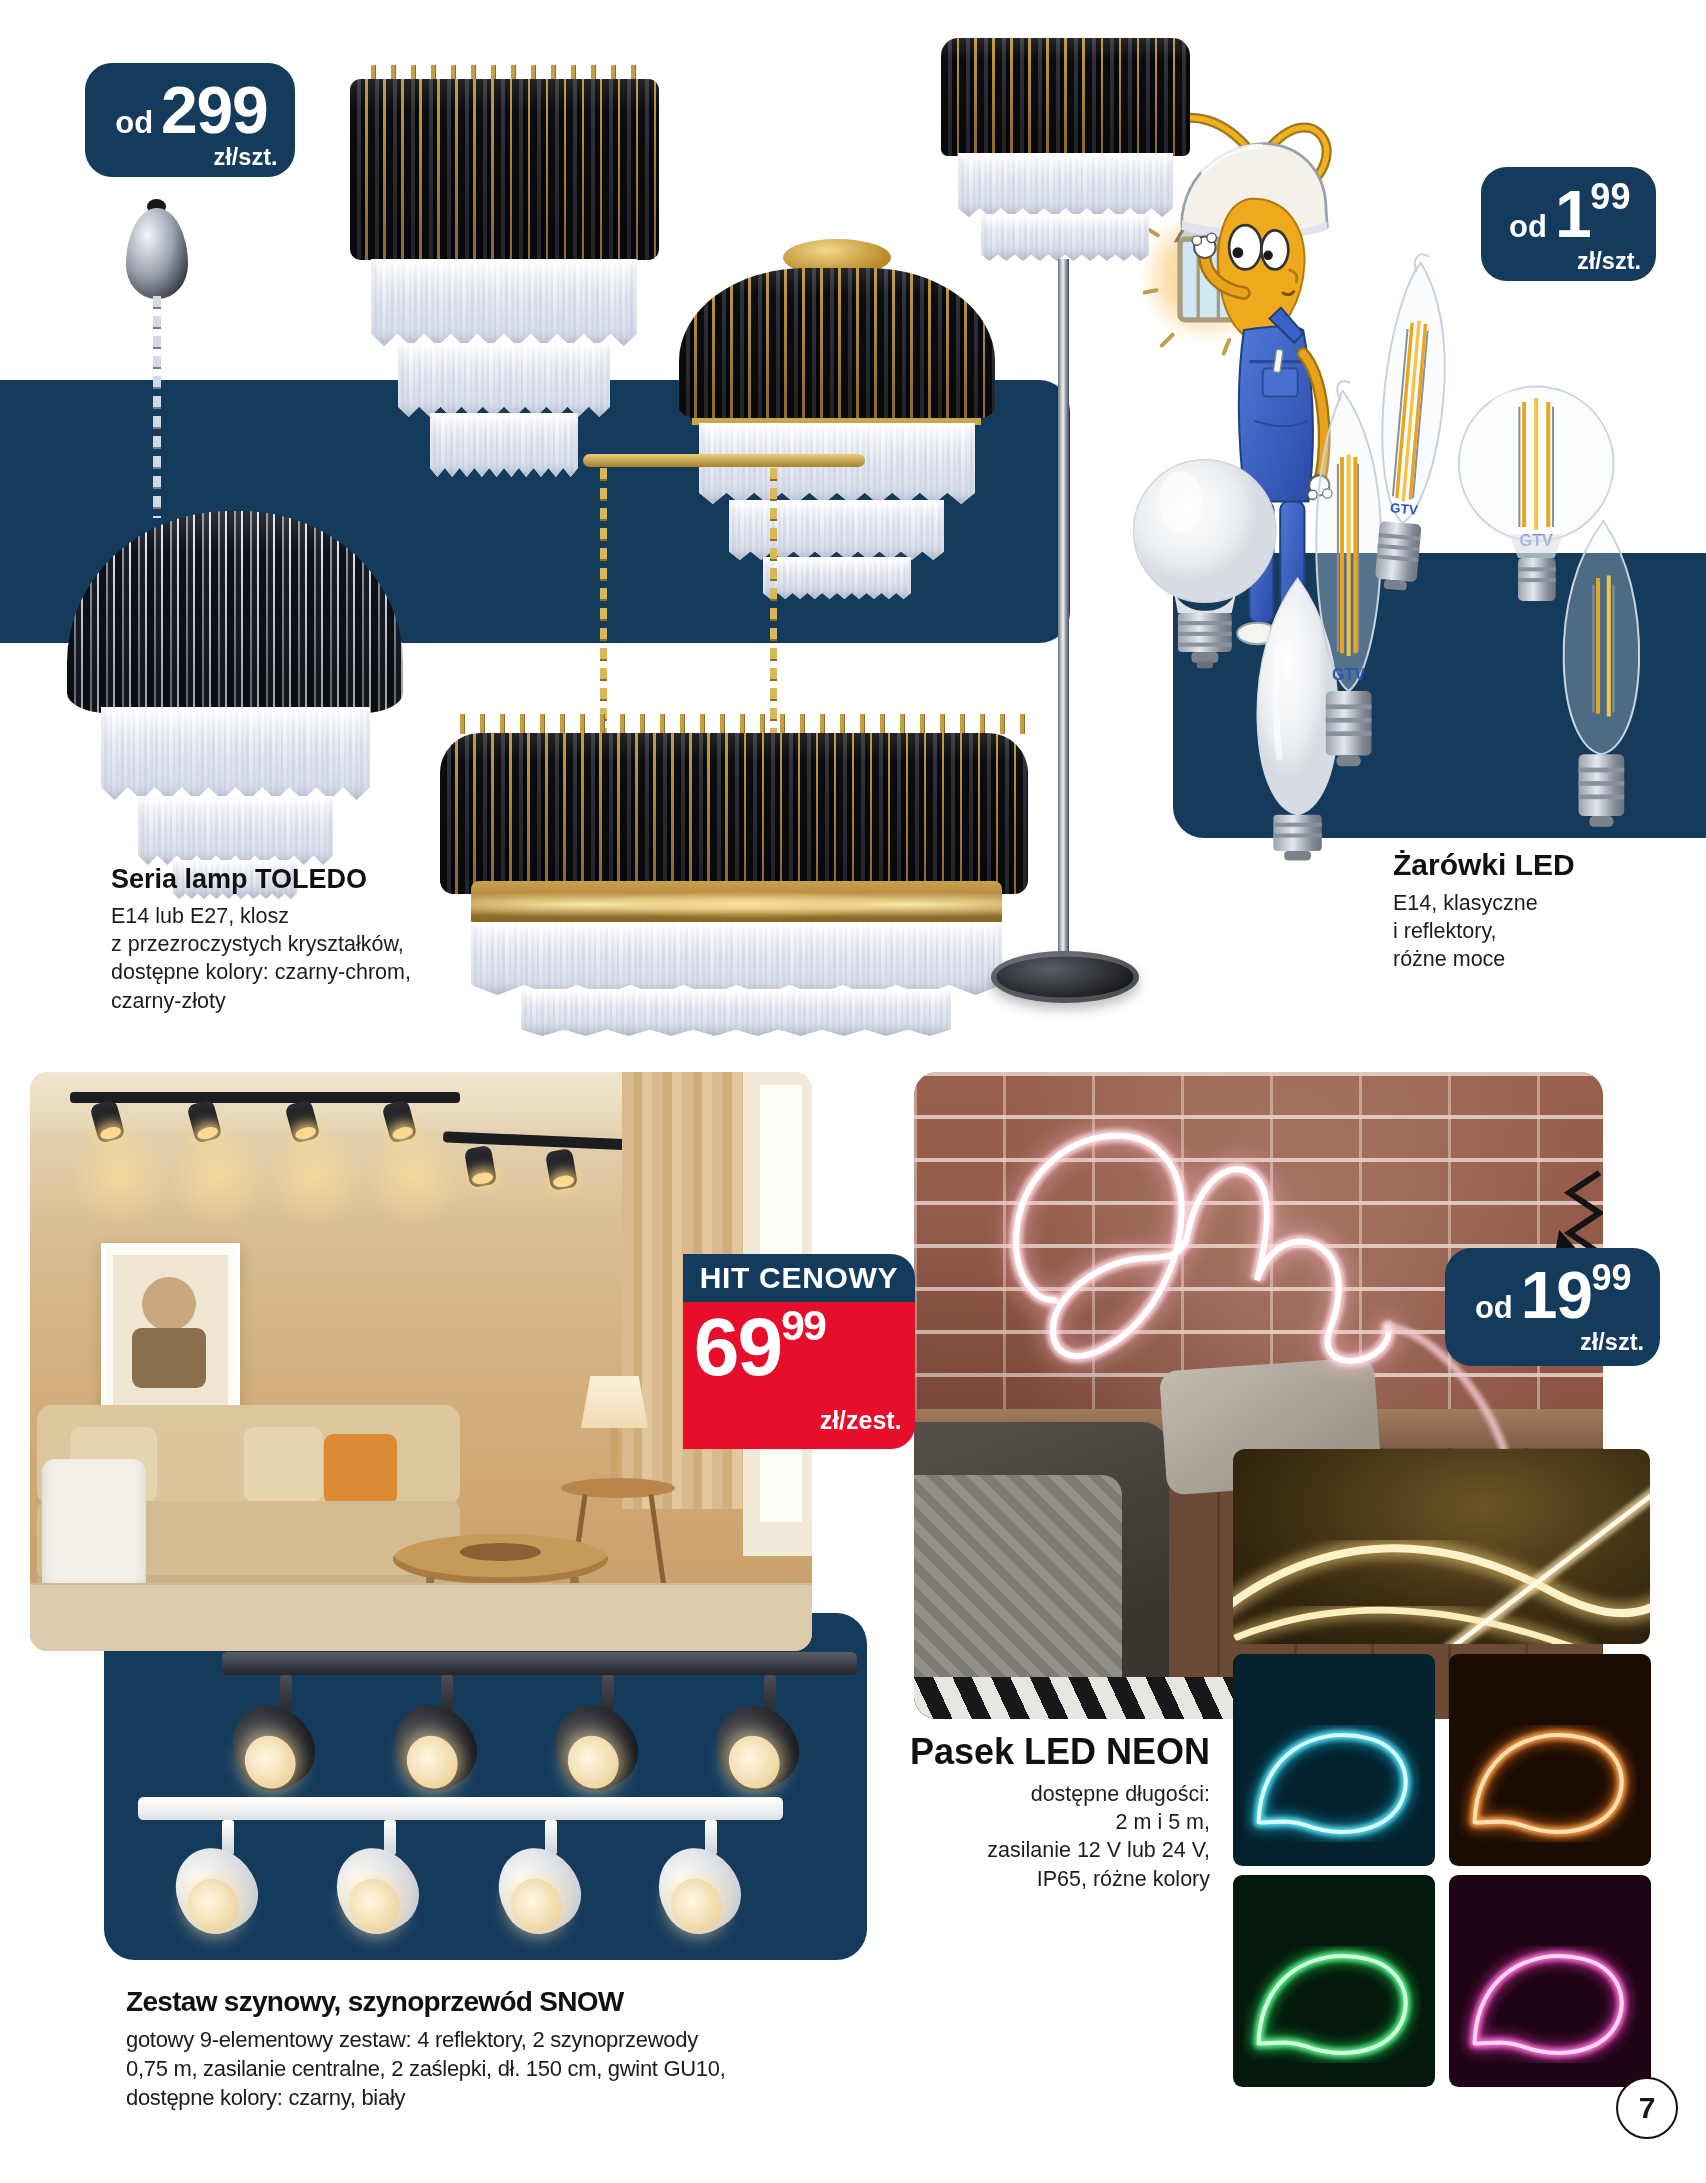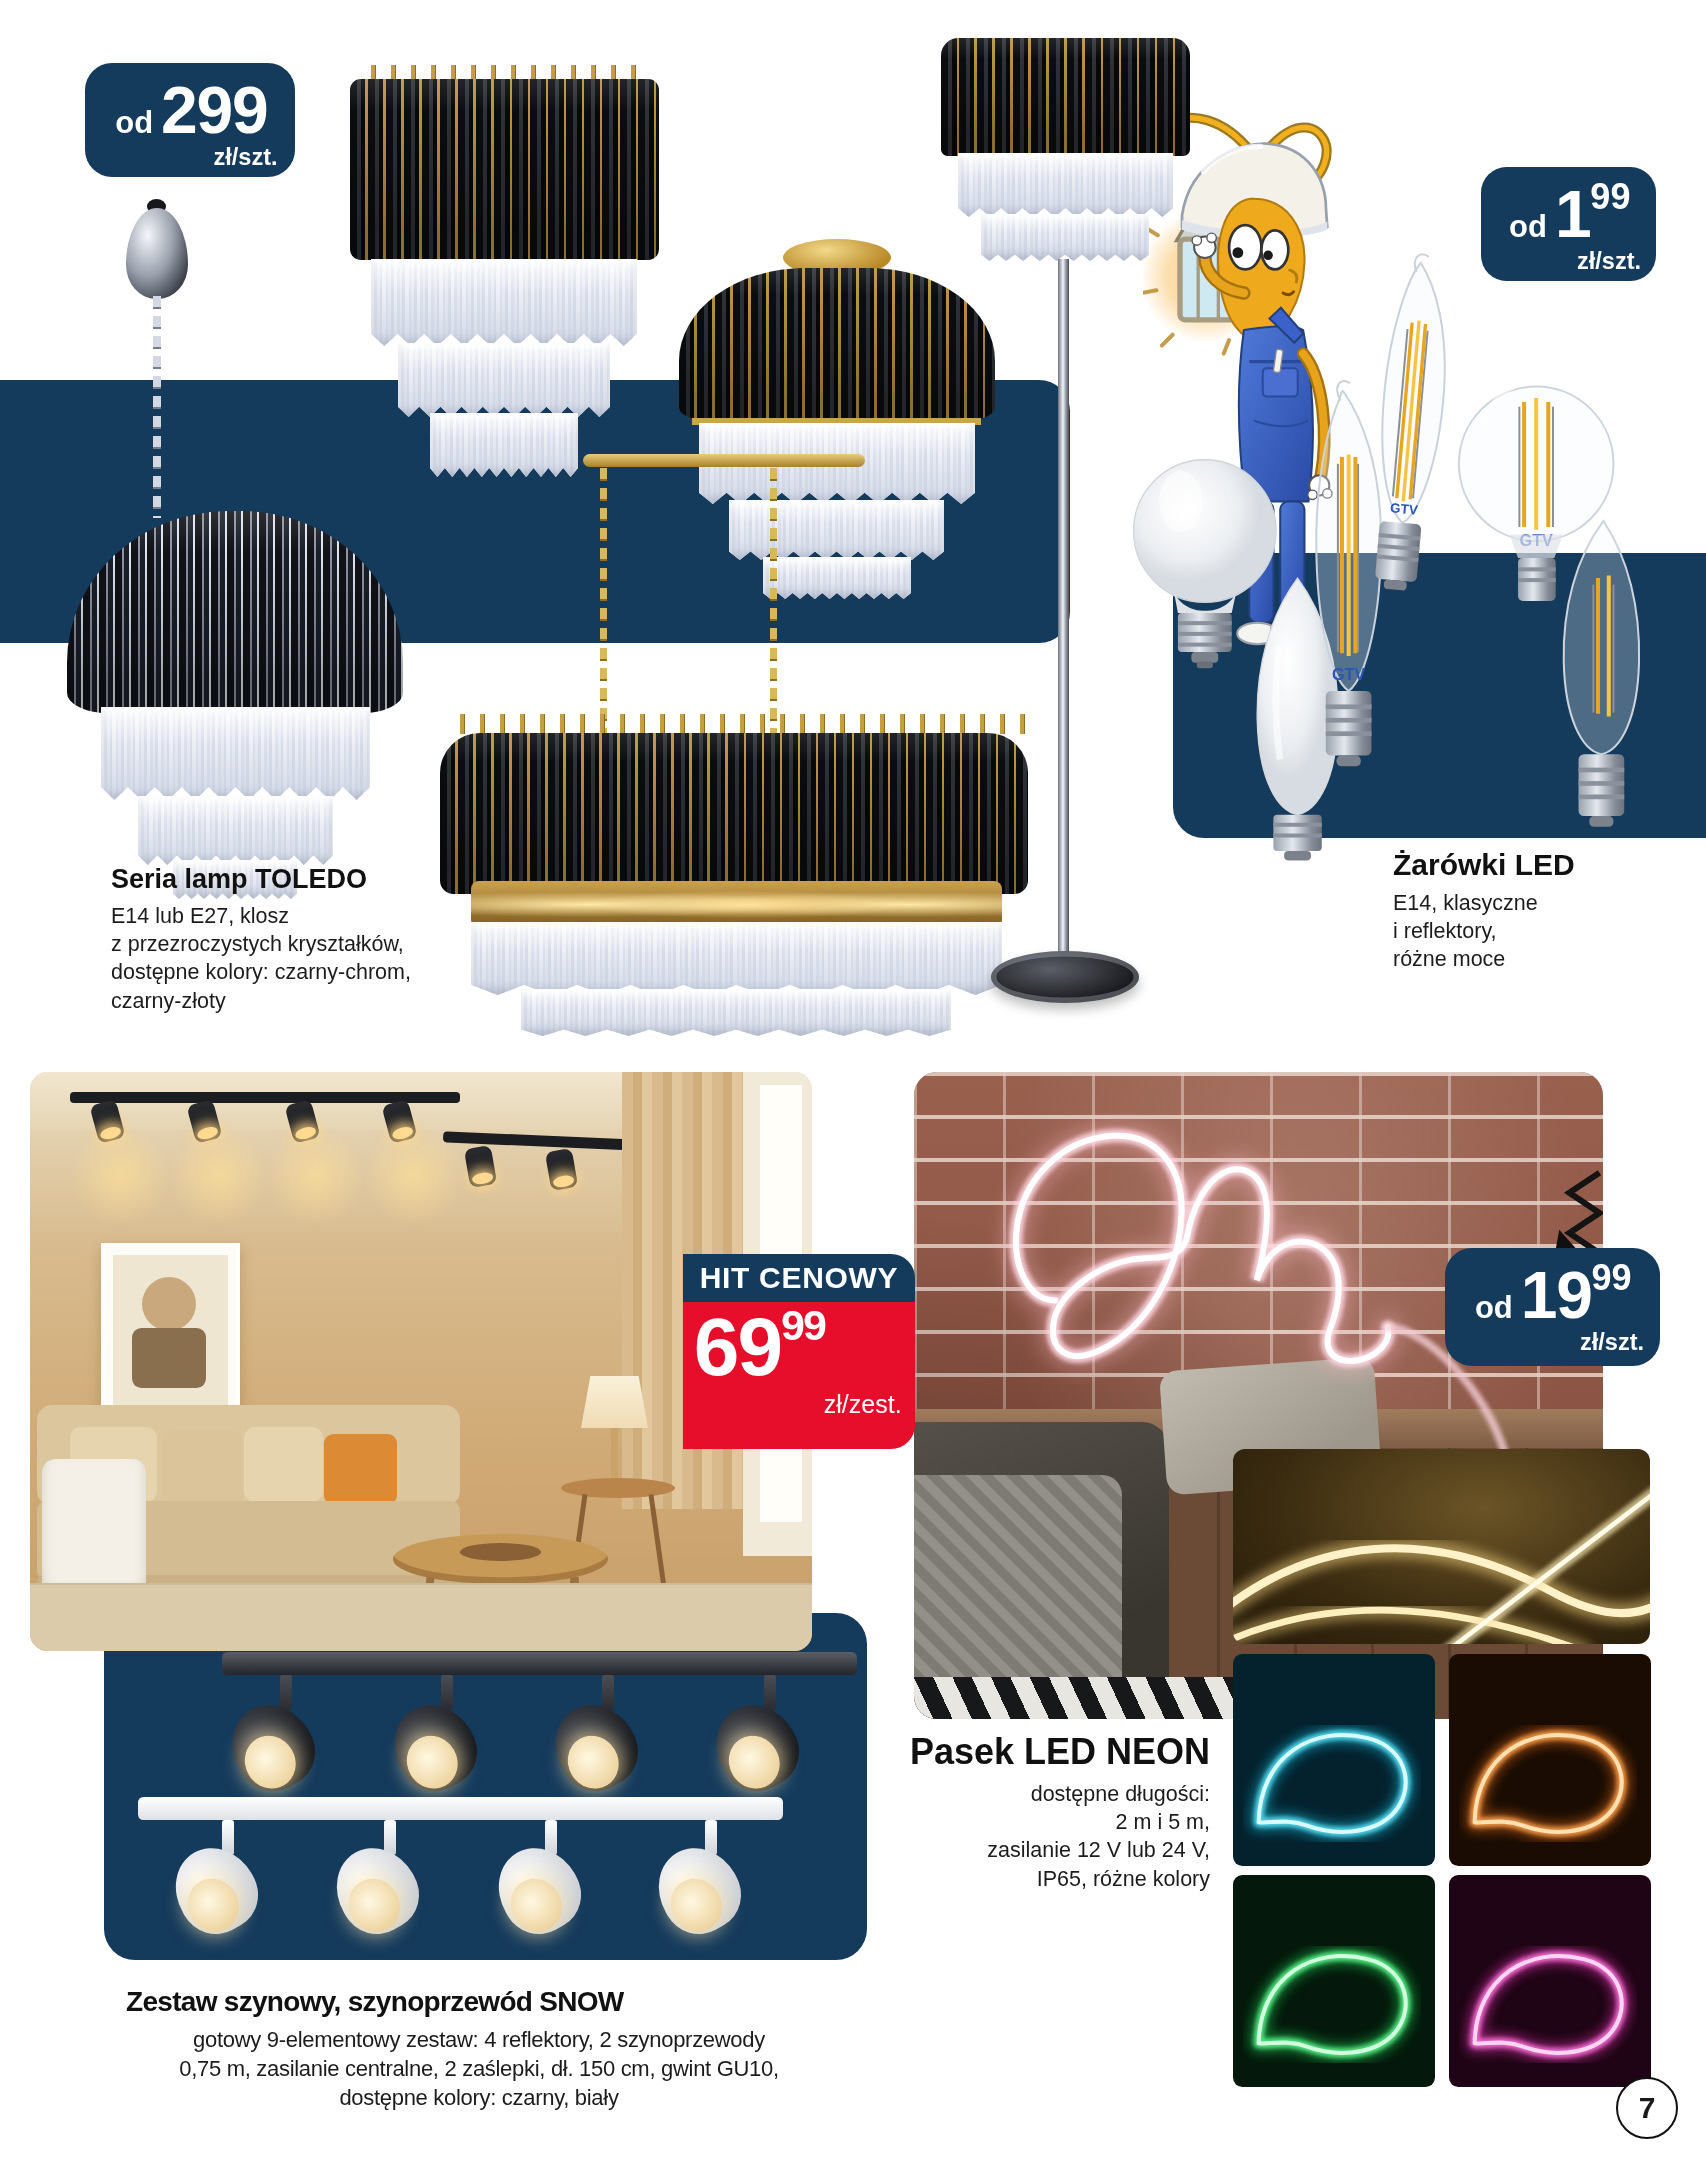--- a/index.html
+++ b/index.html
@@ -24,33 +24,33 @@
   #b1999{left:1445px;top:1248px;width:215px;height:118px;border-radius:27px;padding:9.4px 16px 0 17.5px;box-sizing:border-box;}
   .priceline{display:flex;align-items:baseline;justify-content:center;gap:8px;}
 
   
   #hit{left:659px;top:1254px;width:232px;height:195px;border-radius:24px;overflow:hidden;z-index:12;padding-left:24px;}
   #hit .top{background:#143a5c;color:#fff;height:48px;display:flex;align-items:center;justify-content:center;
             font-weight:bold;font-size:30px;letter-spacing:0.7px;}
   #hit .bot{background:#e60e2b;color:#fff;height:147px;box-sizing:border-box;padding:4px 13.4px 0 10.8px;}
   #hit .big{font-size:82px;font-weight:bold;letter-spacing:-2px;line-height:1.0;}
   #hit .sup{font-size:43px;vertical-align:super;position:relative;top:-6.7px;}
-  #hit .unit{display:block;text-align:right;font-weight:normal;font-size:25px;margin-top:2px;}
+  #hit .unit{display:block;text-align:right;font-weight:bold;font-size:25px;margin-top:18px;}
 
   
   .pt .t{font-weight:bold;font-size:27px;color:#111;margin-bottom:6.7px;}
   .pt .l{font-size:21.5px;line-height:1.32;color:#1c1c1c;}
   #txt-toledo{left:111px;top:864px;width:376px;z-index:10;}
   #txt-bulbs{left:1393px;top:848px;width:296px;z-index:10;}
   #txt-bulbs .t{font-size:30px;}
   #txt-pasek{left:854px;top:1731px;width:356px;text-align:right;z-index:10;}
   #txt-pasek .t{font-size:36px;}
   #txt-snow{left:126px;top:1986px;width:706px;z-index:10;letter-spacing:-0.3px;}
   #txt-snow .t{font-size:28px;letter-spacing:-0.7px;}
-  #txt-snow .l{font-size:22px;text-align:center;}
+  #txt-snow .l{font-size:22px;}
 
   
   .tubes-bg{background:
      linear-gradient(180deg, rgba(255,255,255,.10), rgba(0,0,0,0) 18%, rgba(0,0,0,.25) 85%),
      repeating-linear-gradient(90deg,#0b0c0f 0 7.4px,#2e3138 7.4px 10.8px,#07080a 10.8px 15.5px,#b9923e 15.5px 18px);}
   .tubes-chrome{background:
      linear-gradient(180deg, rgba(255,255,255,.12), rgba(0,0,0,0) 20%, rgba(0,0,0,.28) 85%),
      repeating-linear-gradient(90deg,#101218 0 6.7px,#8b93a4 6.7px 9.4px,#1c1f27 9.4px 14px,#dfe4ee 14px 16px);}
   .crys{background:
      linear-gradient(180deg, rgba(255,255,255,.92), rgba(226,230,240,.65) 40%, rgba(203,210,226,.88)),

